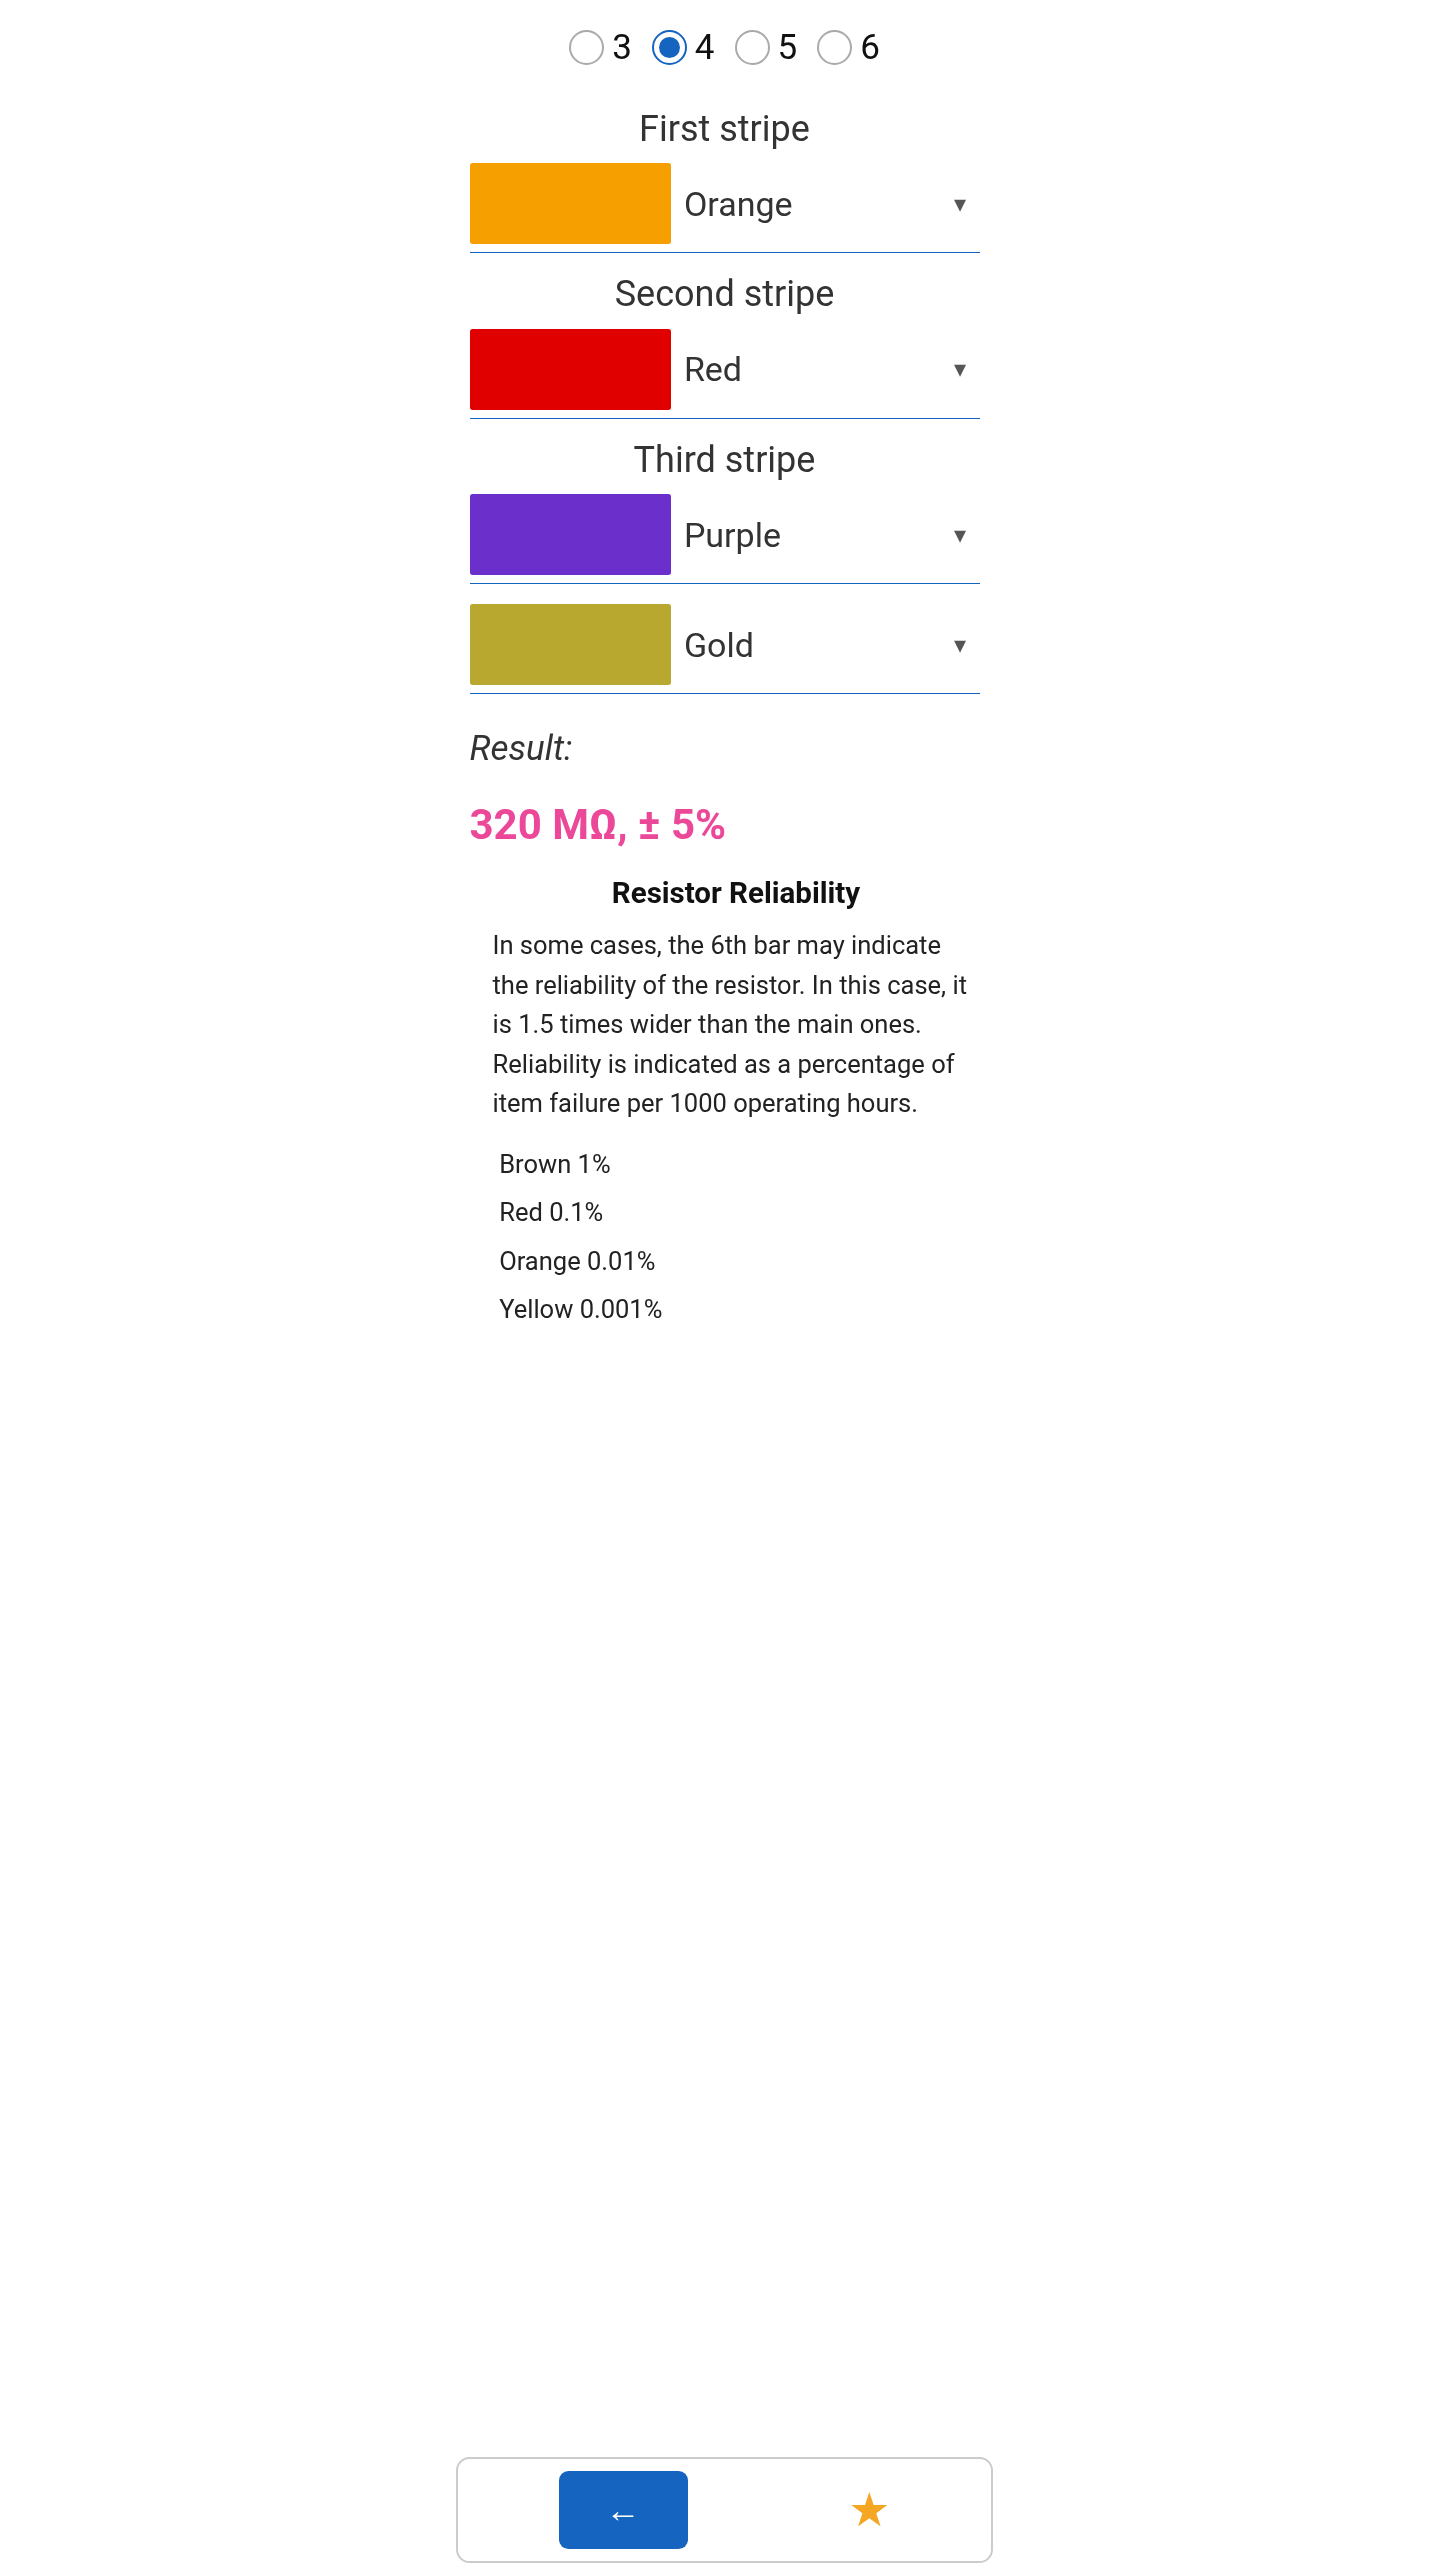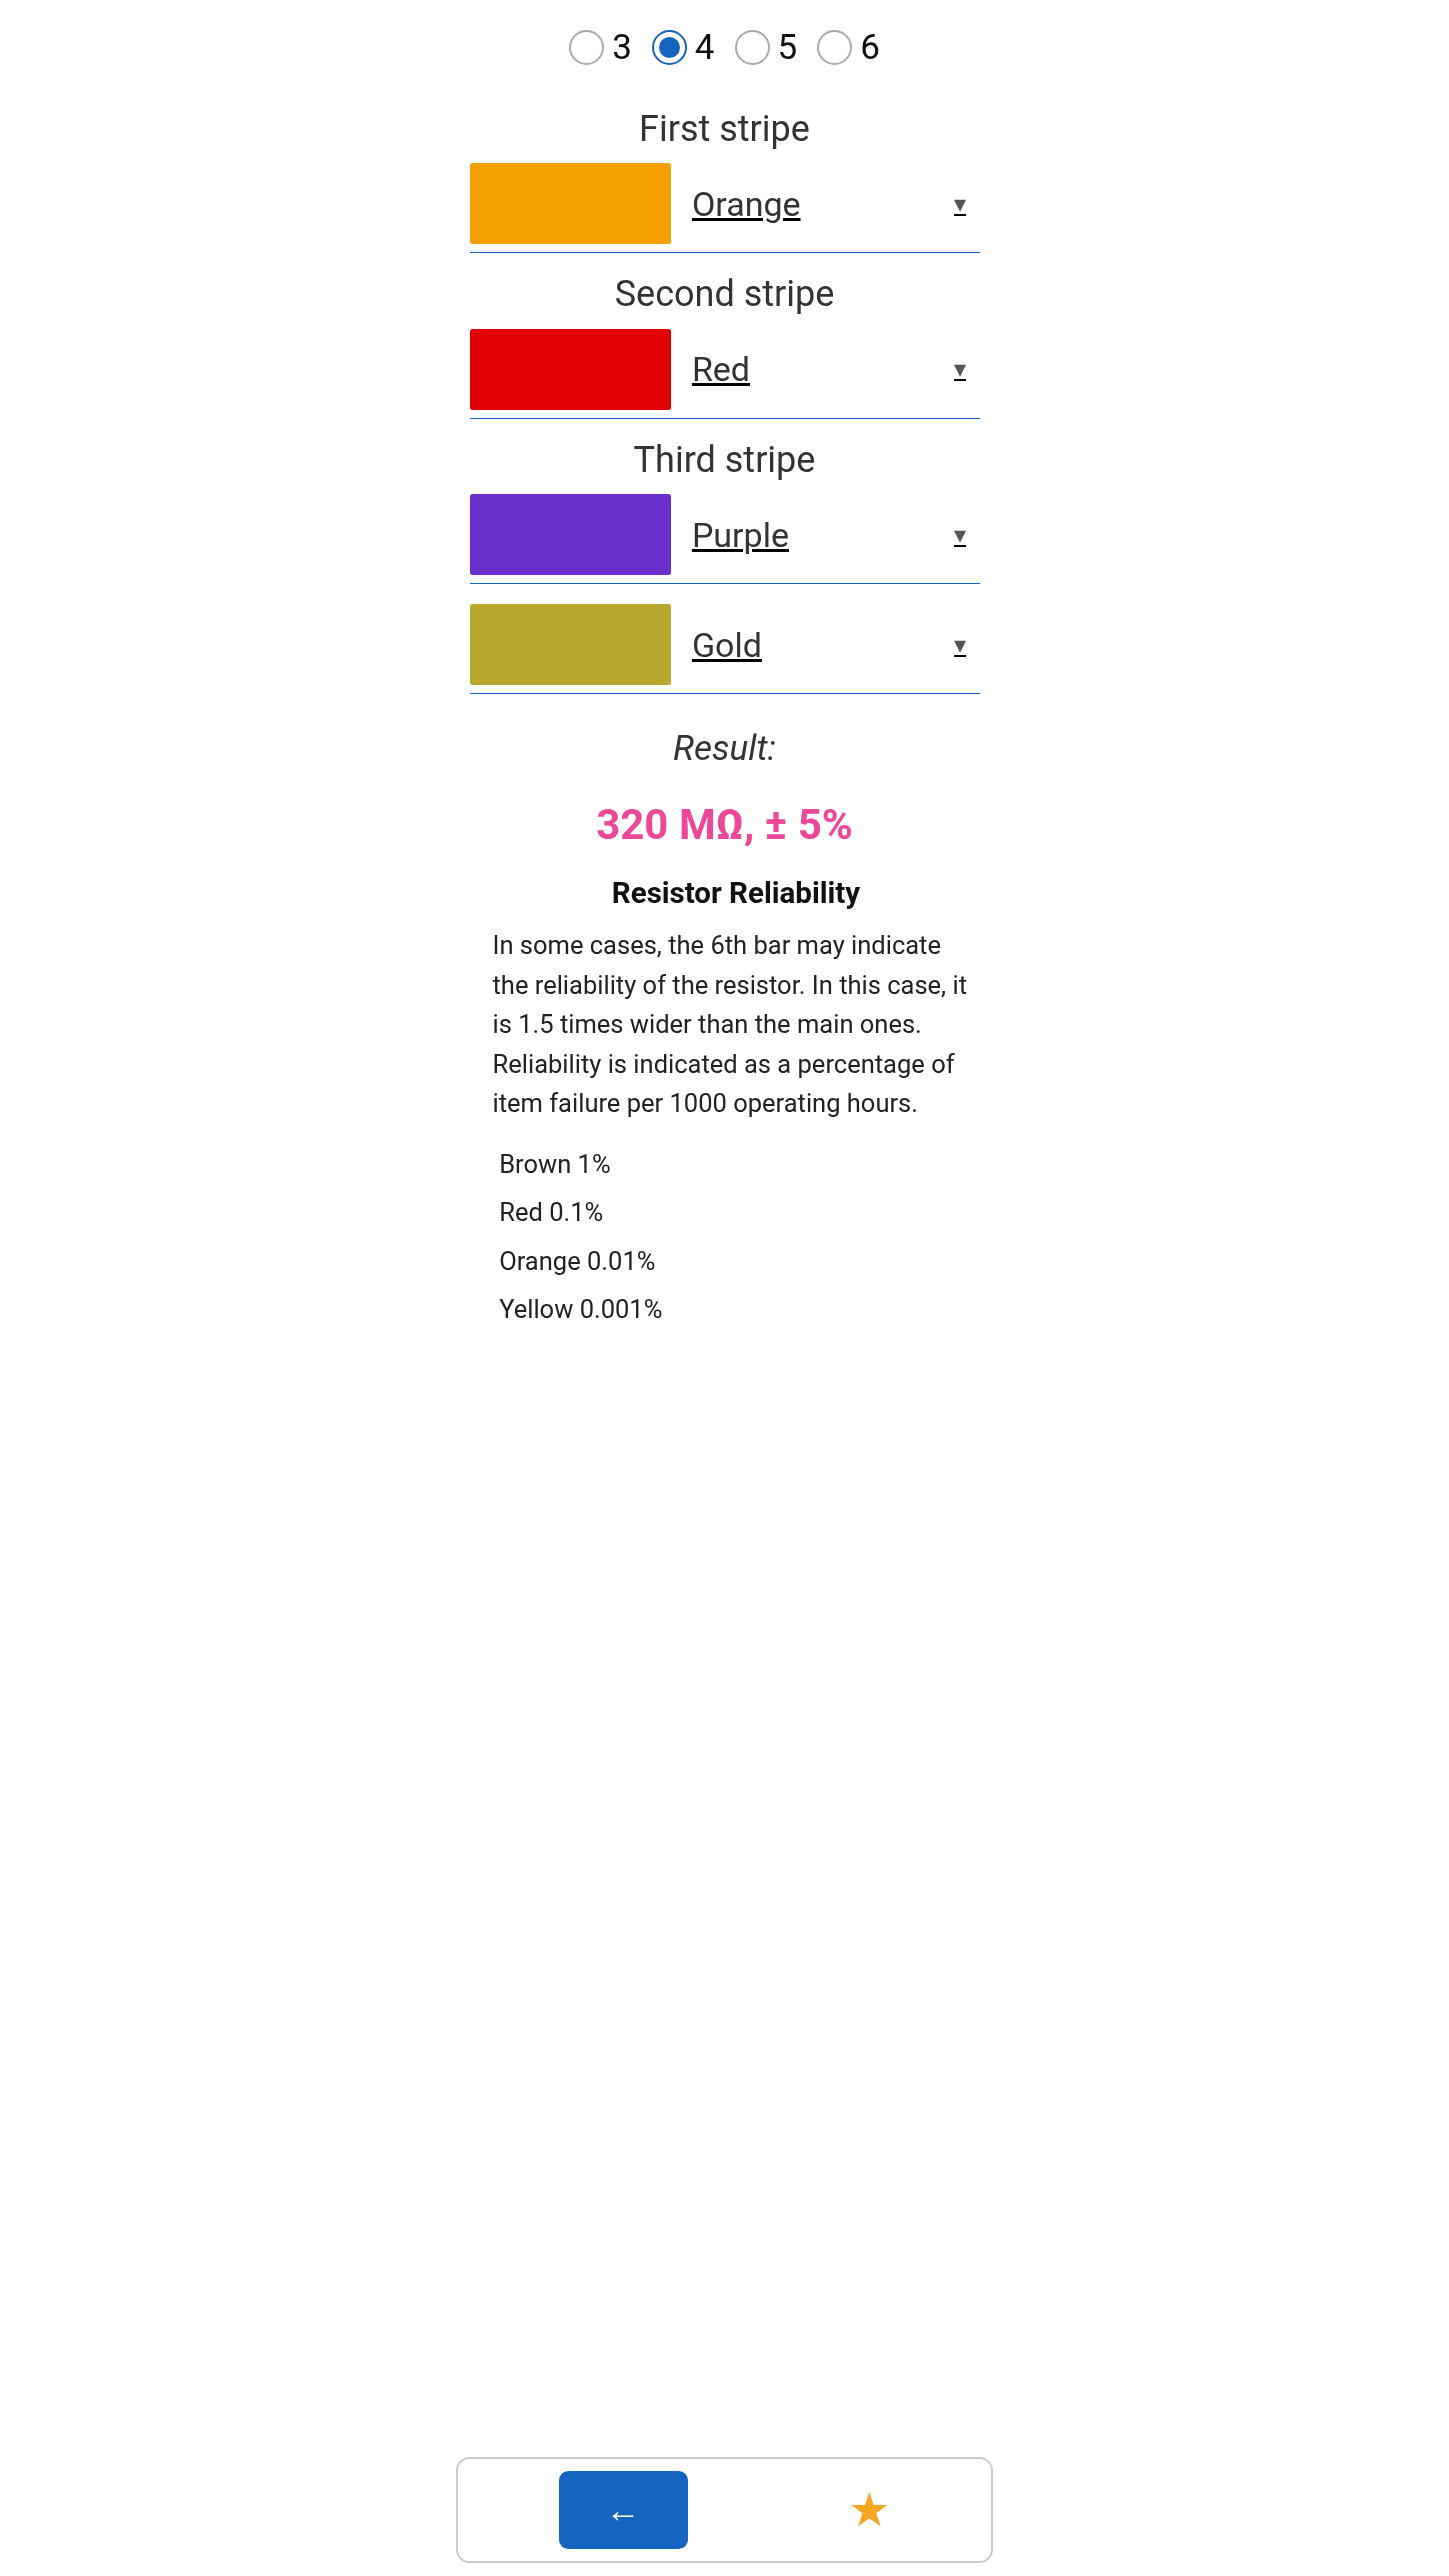--- a/index.html
+++ b/index.html
@@ -87,22 +87,21 @@
       font-size: 36px;
       color: #333;
       margin-bottom: 13.4px;
     }
 
     .stripe-selector {
       display: flex;
       align-items: center;
       border-bottom: 1.3px solid #1565C0;
       padding-bottom: 8px;
-      gap: 8px;
-      text-decoration: underline;
+      gap: 0;
     }
 
     .color-swatch {
       width: 201px;
       height: 81px;
       flex-shrink: 0;
       border-radius: 2.7px;
     }
 
     .dropdown-area {
@@ -118,21 +117,21 @@
       font-size: 34px;
       color: #333;
     }
 
     .dropdown-arrow {
       font-size: 24px;
       color: #555;
     }
 
     .result-section {
-      text-align: center;
+      text-align: left;
       margin: 34px 0 27px;
     }
 
     .result-label {
       font-size: 35px;
       font-style: italic;
       color: #333;
       margin-bottom: 6.7px;
     }
 

